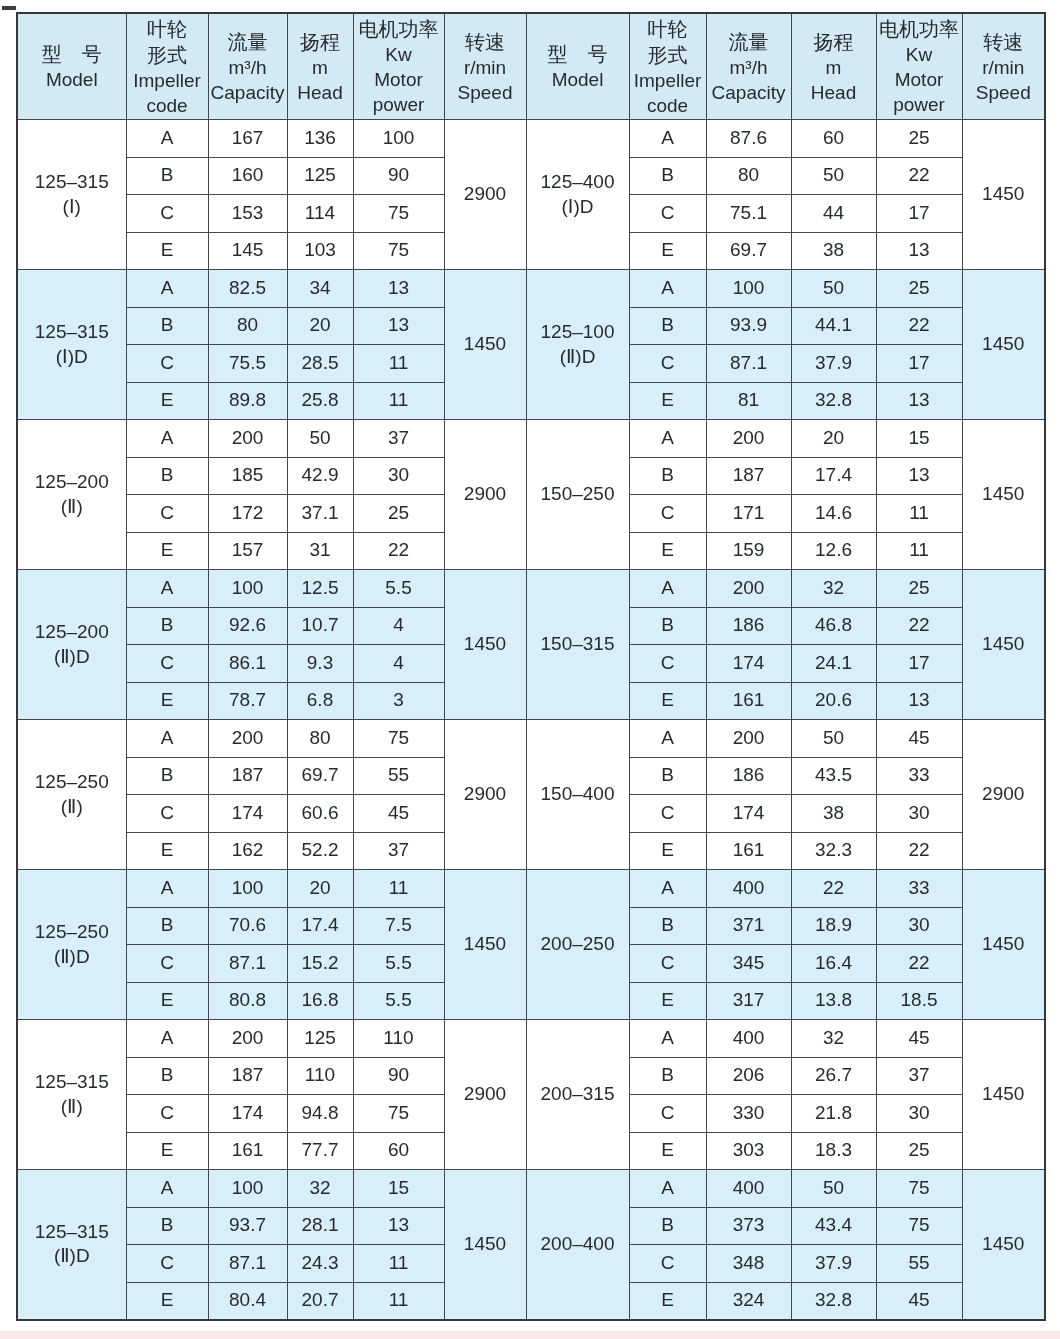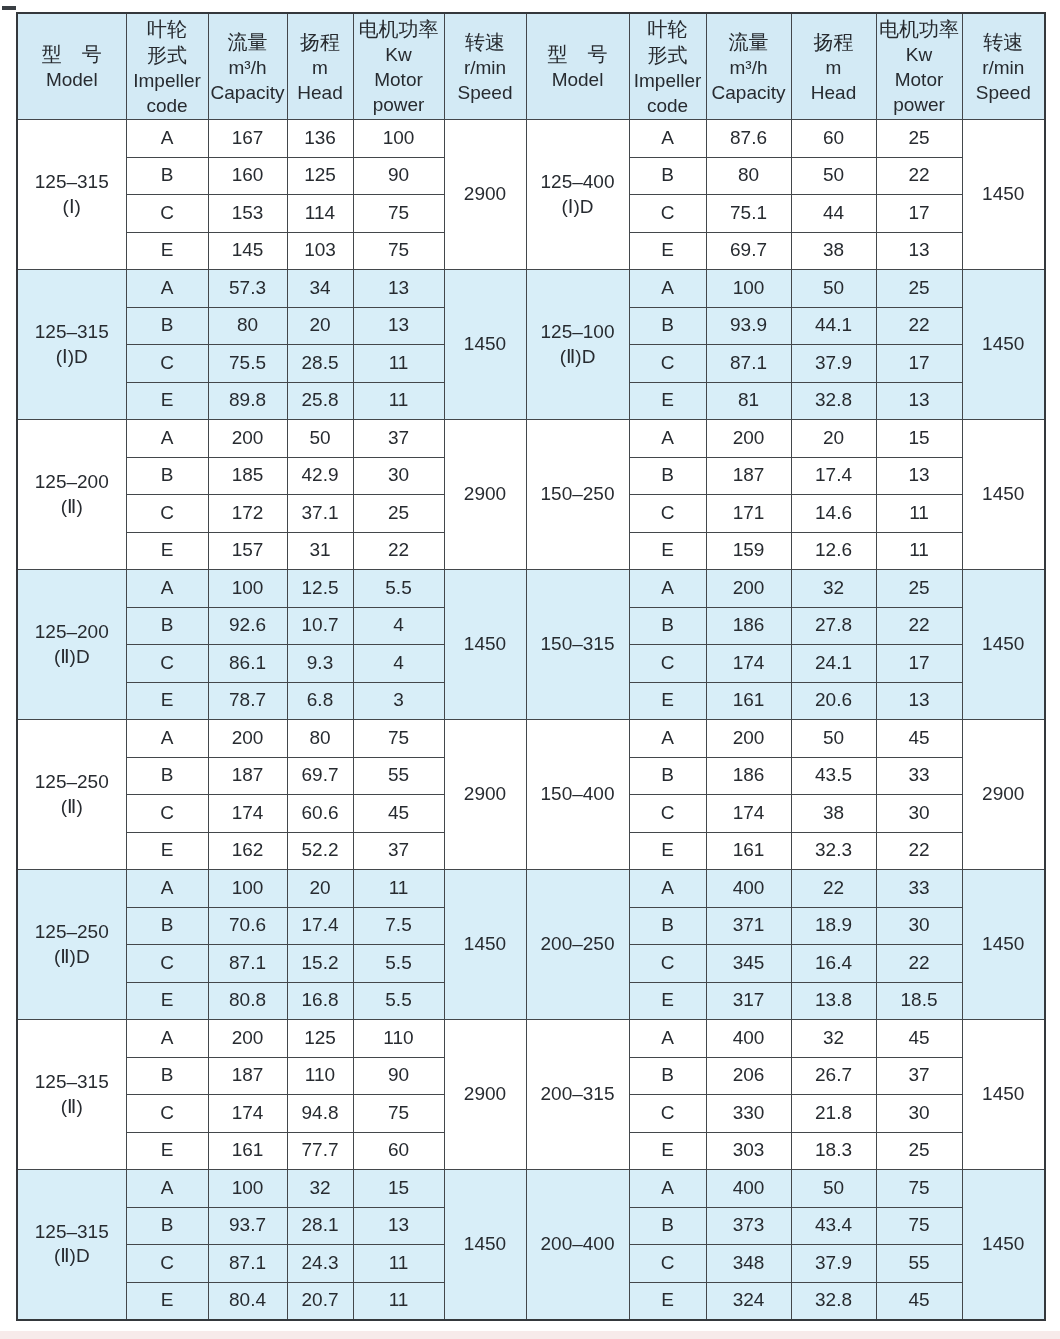--- a/index.html
+++ b/index.html
@@ -168,21 +168,21 @@
           <td>103</td>
           <td>75</td>
           <td>E</td>
           <td>69.7</td>
           <td>38</td>
           <td>13</td>
         </tr>
         <tr>
           <td rowspan="4" class="tint">125–315<br>(Ⅰ)D</td>
           <td class="tint">A</td>
-          <td class="tint">57.3</td>
+          <td class="tint">82.5</td>
           <td class="tint">34</td>
           <td class="tint">13</td>
           <td rowspan="4" class="tint">1450</td>
           <td rowspan="4" class="tint">125–100<br>(Ⅱ)D</td>
           <td class="tint">A</td>
           <td class="tint">100</td>
           <td class="tint">50</td>
           <td class="tint">25</td>
           <td rowspan="4" class="tint">1450</td>
         </tr>
@@ -274,21 +274,21 @@
           <td class="tint">25</td>
           <td rowspan="4" class="tint">1450</td>
         </tr>
         <tr>
           <td class="tint">B</td>
           <td class="tint">92.6</td>
           <td class="tint">10.7</td>
           <td class="tint">4</td>
           <td class="tint">B</td>
           <td class="tint">186</td>
-          <td class="tint">27.8</td>
+          <td class="tint">46.8</td>
           <td class="tint">22</td>
         </tr>
         <tr>
           <td class="tint">C</td>
           <td class="tint">86.1</td>
           <td class="tint">9.3</td>
           <td class="tint">4</td>
           <td class="tint">C</td>
           <td class="tint">174</td>
           <td class="tint">24.1</td>

